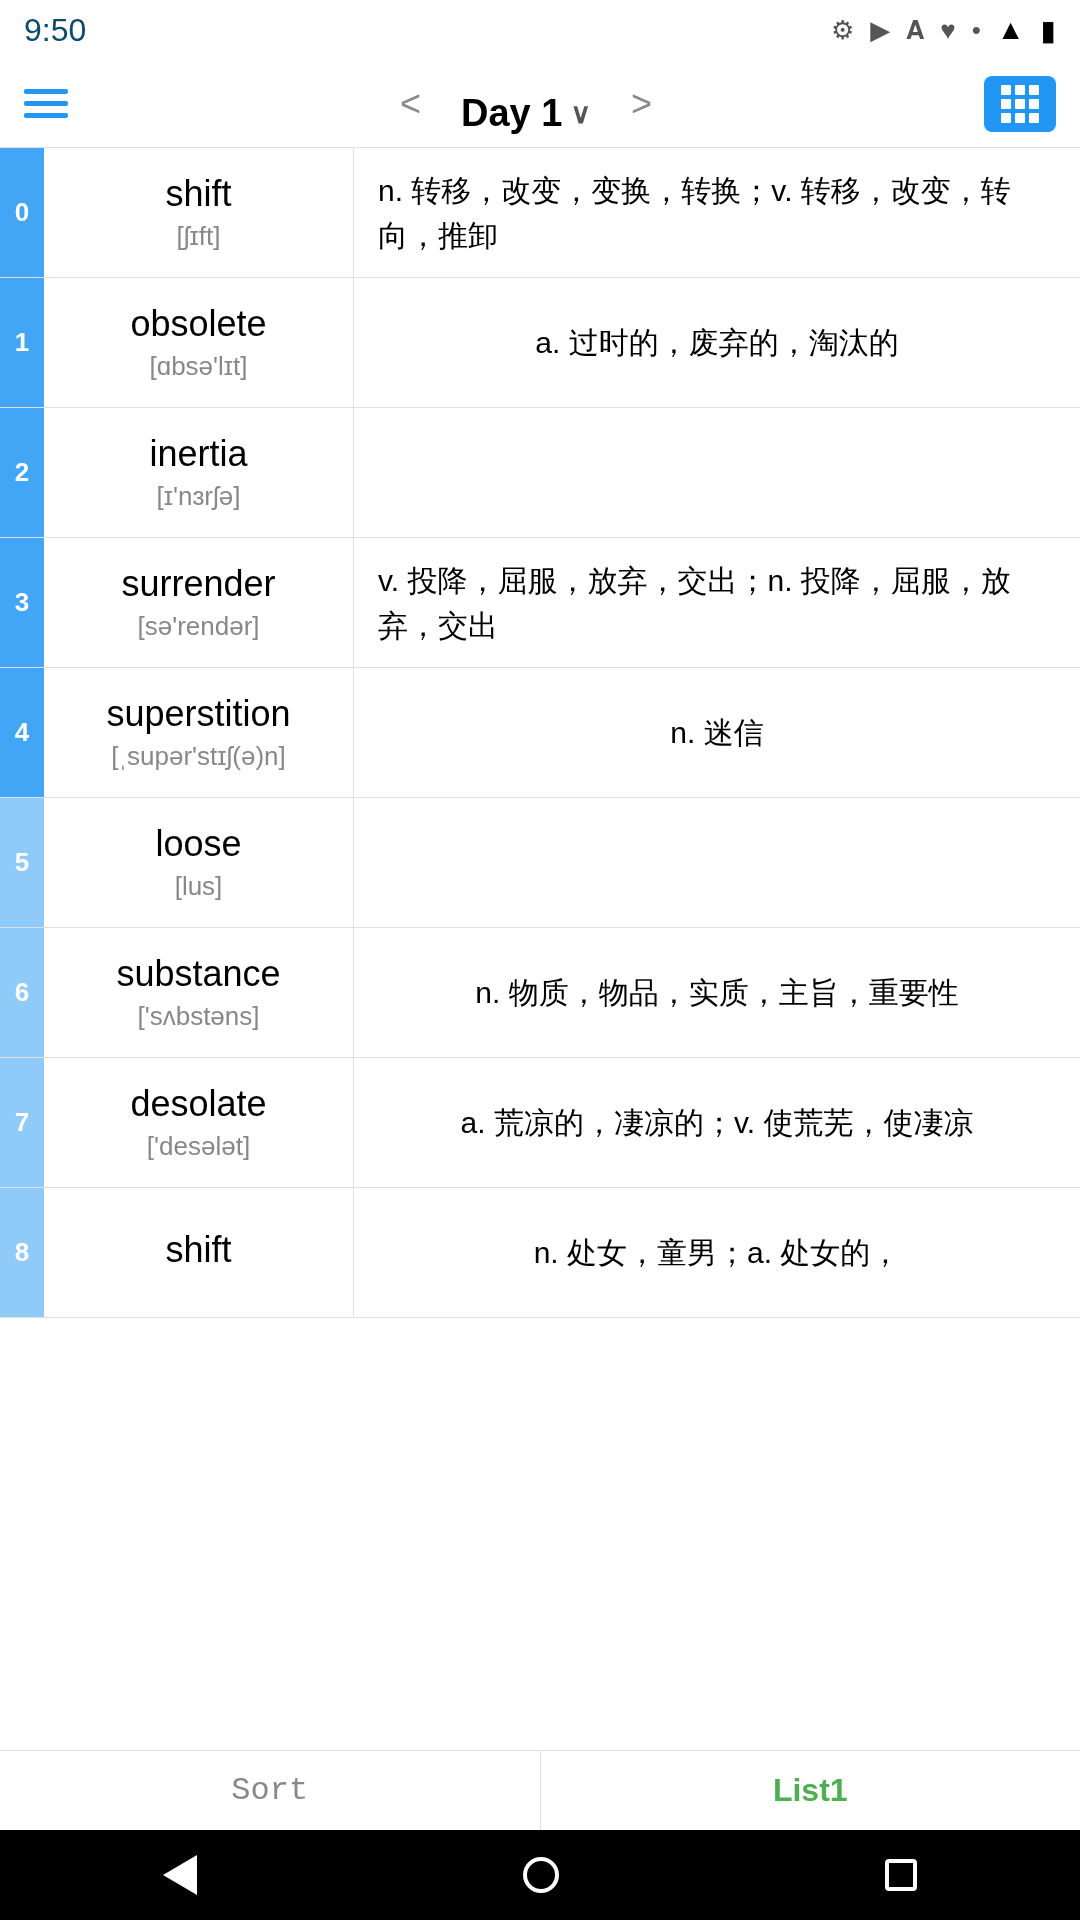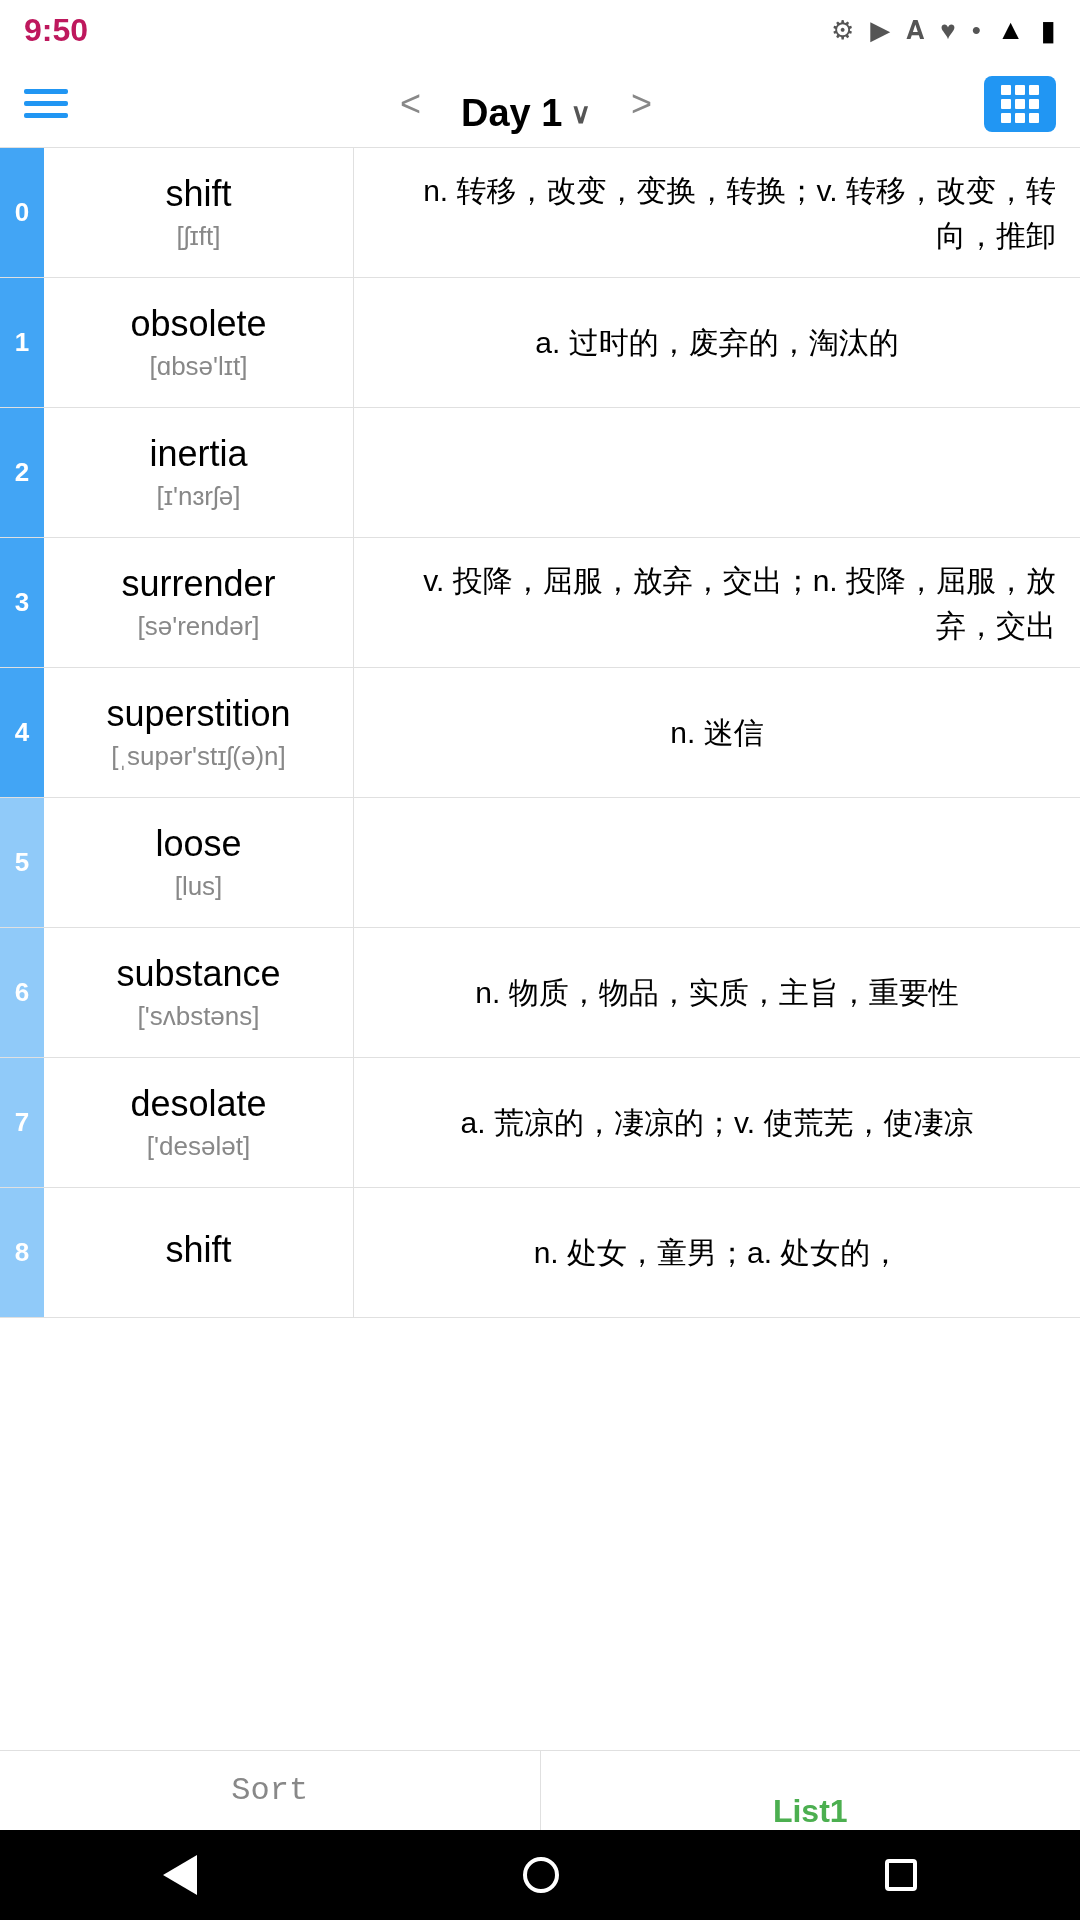--- a/index.html
+++ b/index.html
@@ -18,22 +18,22 @@
     .status-bar {
       background: #fff;
       height: 60px;
       display: flex;
       align-items: center;
       justify-content: space-between;
       padding: 0 24px;
     }
     .status-time {
       font-size: 32px;
-      font-weight: bold;
-      color: #be185d;
+      font-weight: normal;
+      color: #0c4a6e;
     }
     .status-icons {
       display: flex;
       align-items: center;
       gap: 16px;
     }
     .status-icon {
       font-size: 26px;
       color: #555;
     }
@@ -175,21 +175,21 @@
     .definition-col {
       flex: 1;
       display: flex;
       align-items: center;
       justify-content: center;
       padding: 16px 24px;
     }
     .definition-text {
       font-size: 30px;
       color: #000;
-      text-align: right;
+      text-align: left;
       line-height: 1.5;
     }
 
     
     .bottom-tab-bar {
       background: #fff;
       height: 80px;
       display: flex;
       align-items: center;
       border-top: 1px solid #e0e0e0;
@@ -203,21 +203,21 @@
       height: 100%;
       font-family: Liberation Mono, monospace;
     }
     .tab-sort-label {
       font-size: 32px;
       color: #888;
     }
     .tab-list1 {
       flex: 1;
       display: flex;
-      align-items: flex-end;
+      align-items: center;
       justify-content: center;
       cursor: pointer;
       height: 100%;
       border-left: 1px solid #e0e0e0;
     }
     .tab-list1-label {
       font-size: 32px;
       color: #4CAF50;
       font-weight: bold;
     }

